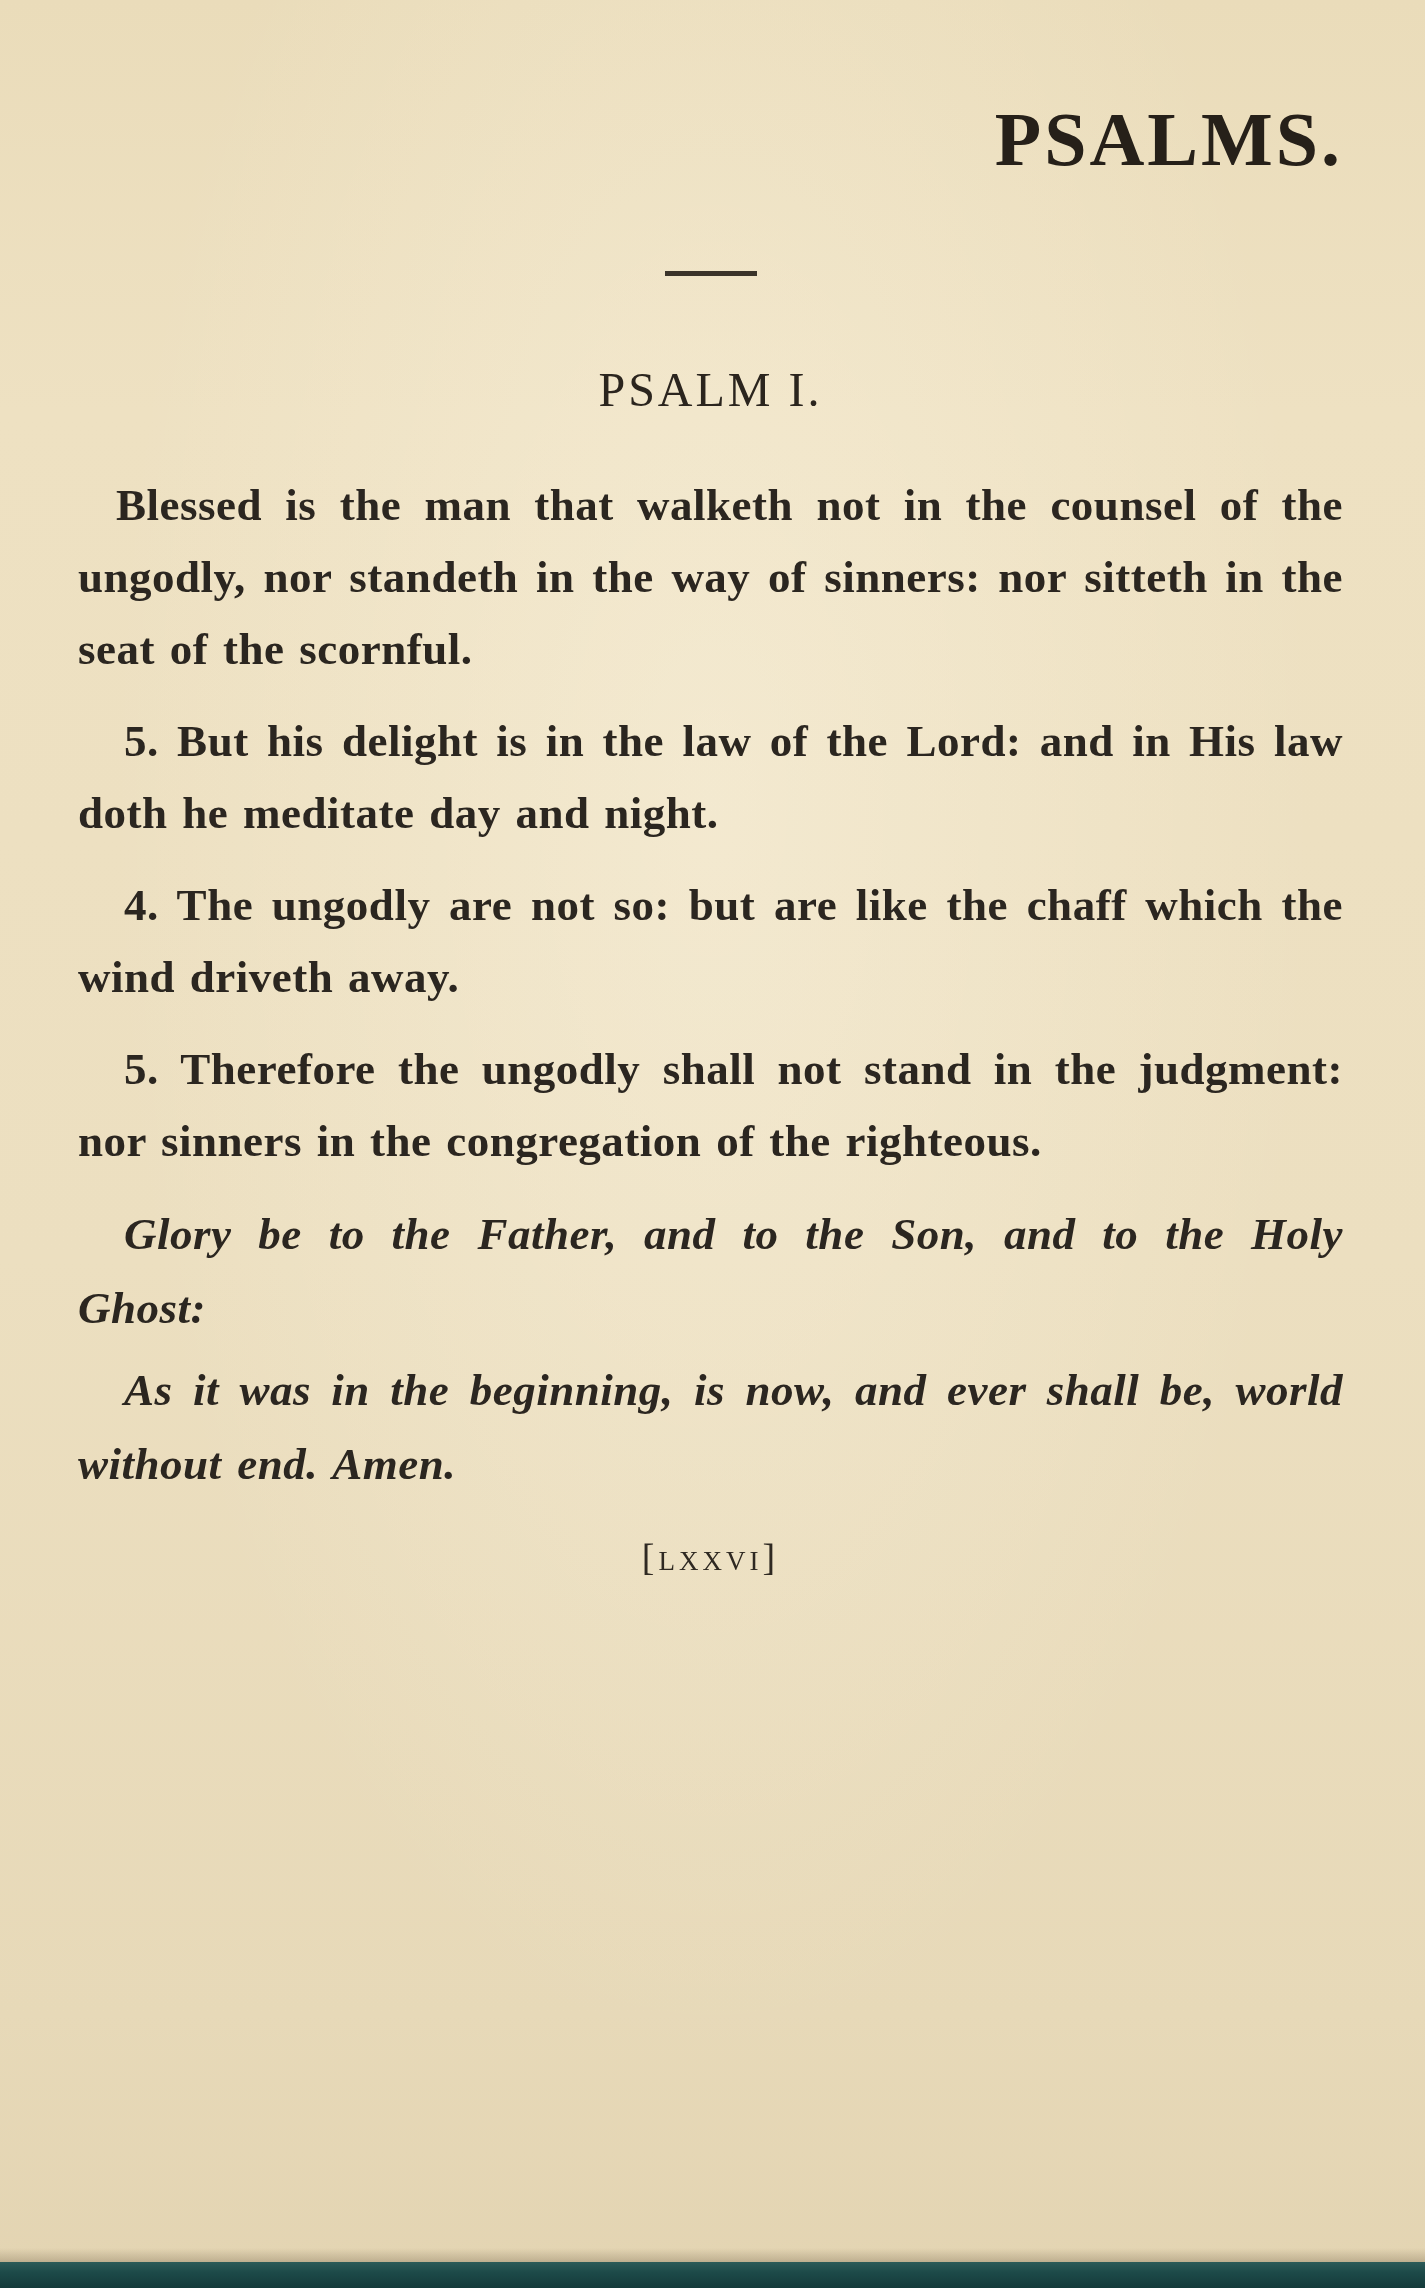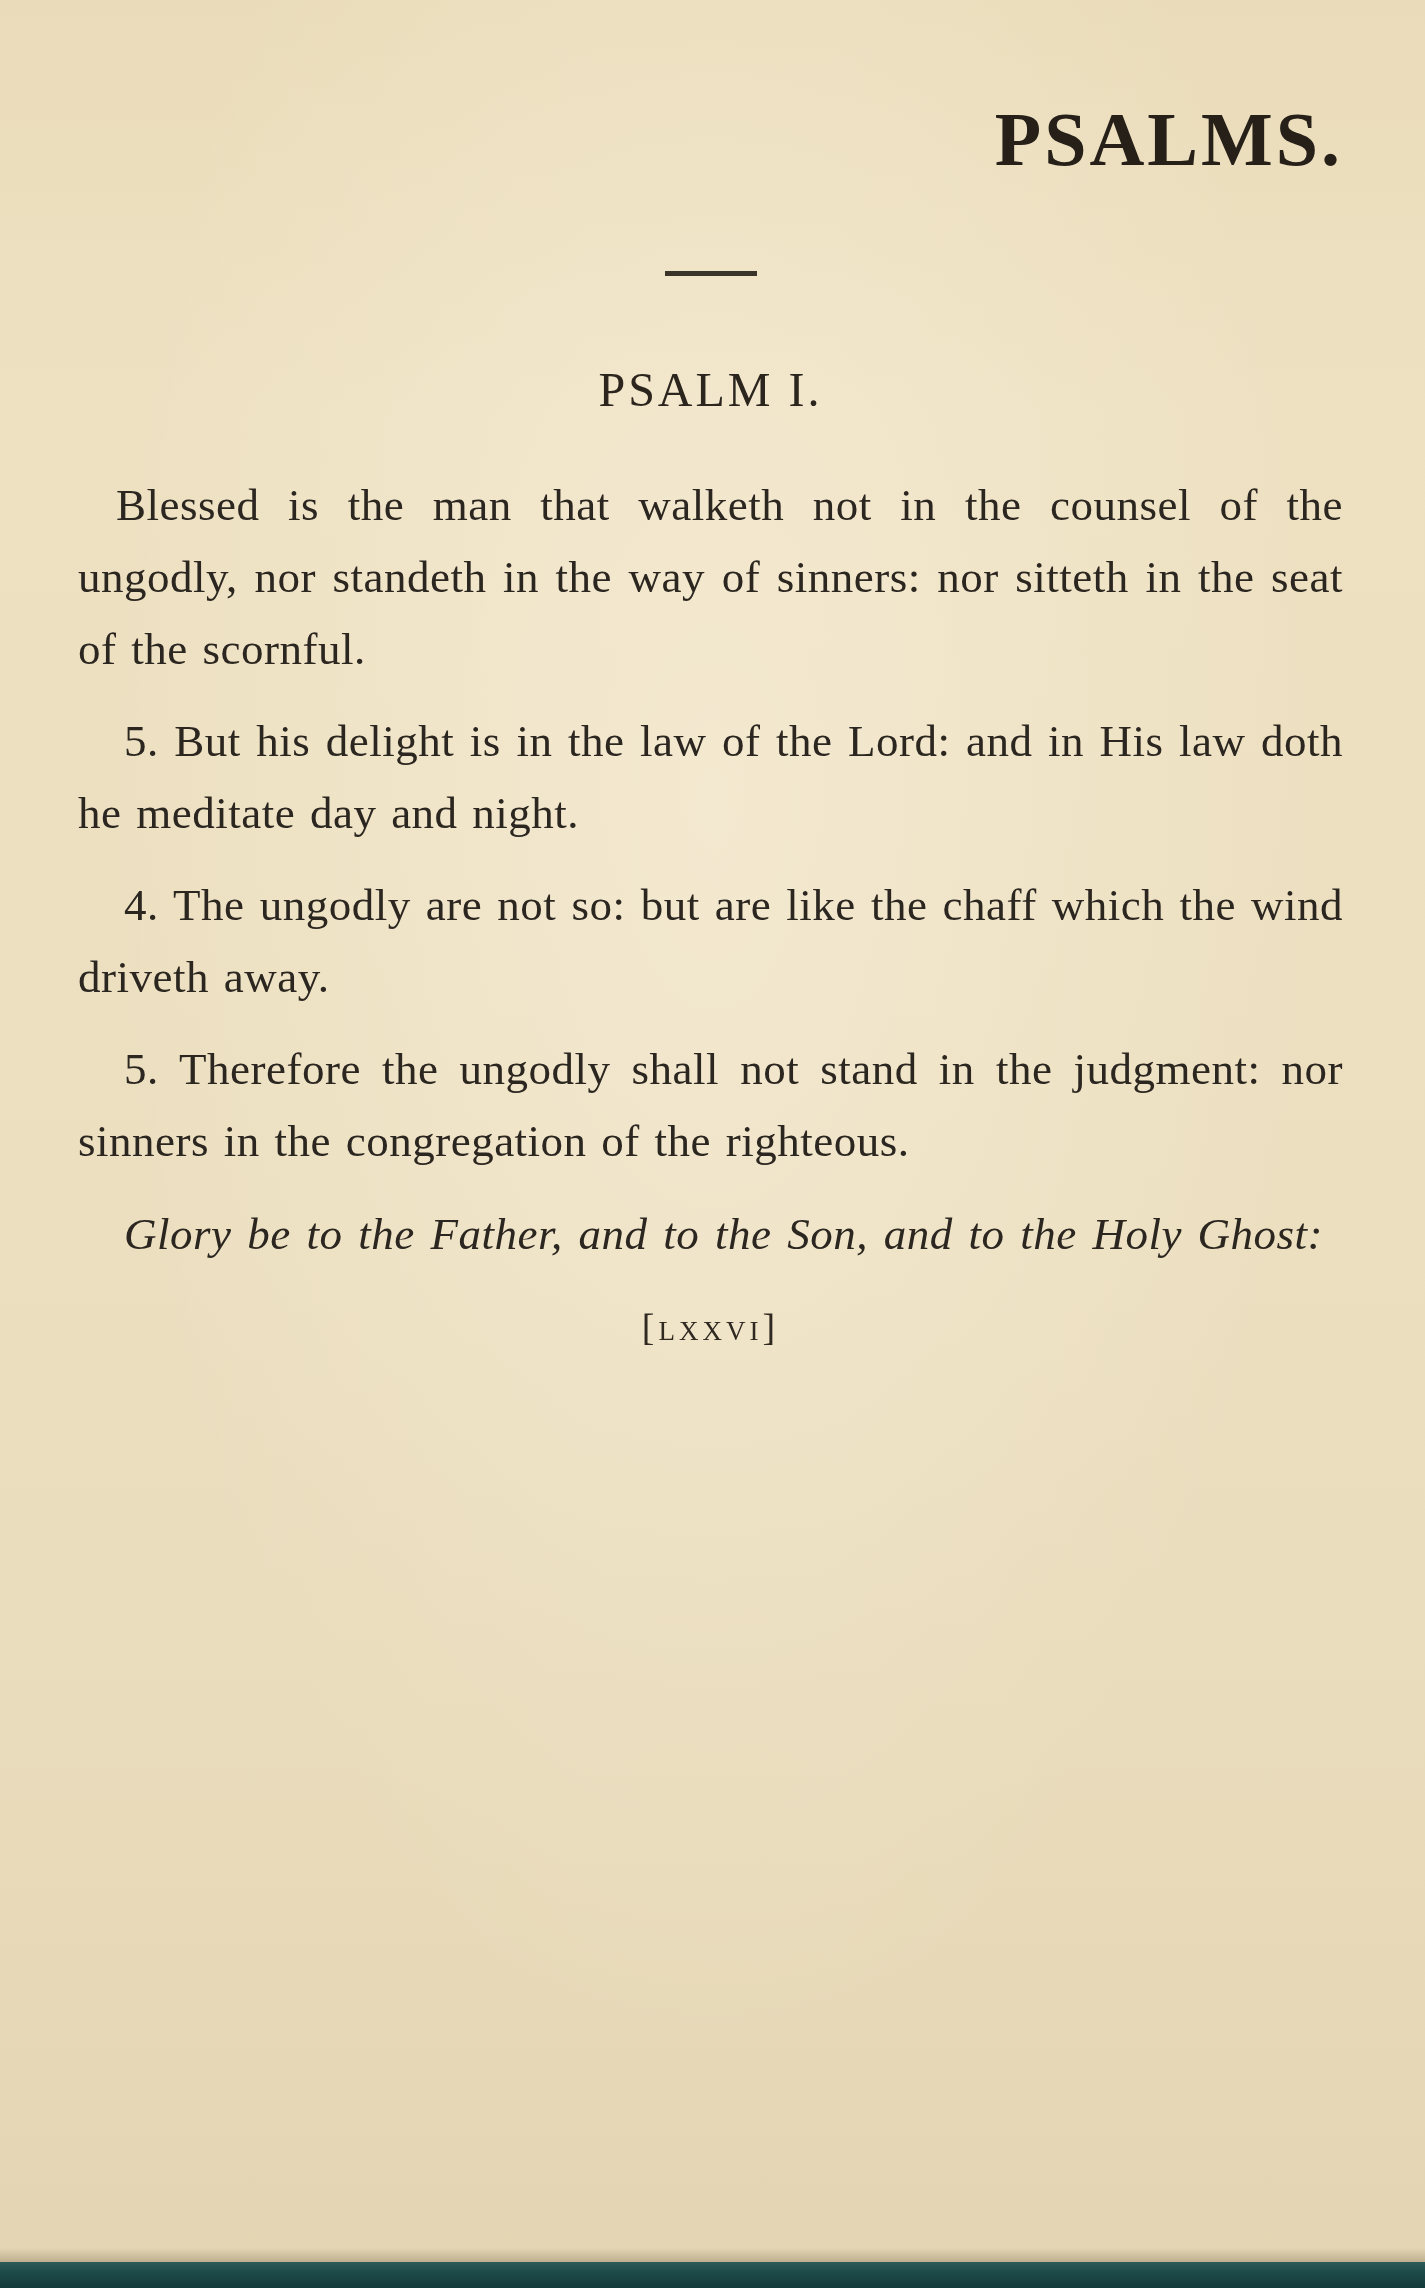--- a/index.html
+++ b/index.html
@@ -57,20 +57,21 @@
   .psalm-heading {
     text-align: center;
     font-size: 48px;
     font-weight: 400;
     letter-spacing: 3px;
     color: #2b251e;
     margin: 86px 0 0 0;
   }
   .body-text {
     margin-top: 52px;
+    font-weight: bold;
   }
   .verse {
     font-size: 45px;
     line-height: 72px;
     letter-spacing: 0.5px;
     word-spacing: 3px;
     text-align: justify;
     text-indent: 46px;
     margin: 0 0 20px 0;
   }
@@ -134,20 +135,21 @@
       <p class="verse">5. But his delight is in the law of the Lord: and in His law doth he meditate day and night.</p>
 
 
       <p class="verse">4. The ungodly are not so: but are like the chaff which the wind driveth away.</p>
 
       <p class="verse">5. Therefore the ungodly shall not stand in the judgment: nor sinners in the congregation of the righteous.</p>
 
 
       <p class="doxology">Glory be to the Father, and to the Son, and to the Holy Ghost:</p>
 
+      <p class="doxology">As it was in the beginning, is now, and ever shall be, world without end.  Amen.</p>
 
     </div>
 
     <div class="page-number">[lxxvi]</div>
 
   </div>
 
   <div class="edge-shadow"></div>
   <div class="book-edge"></div>
 

